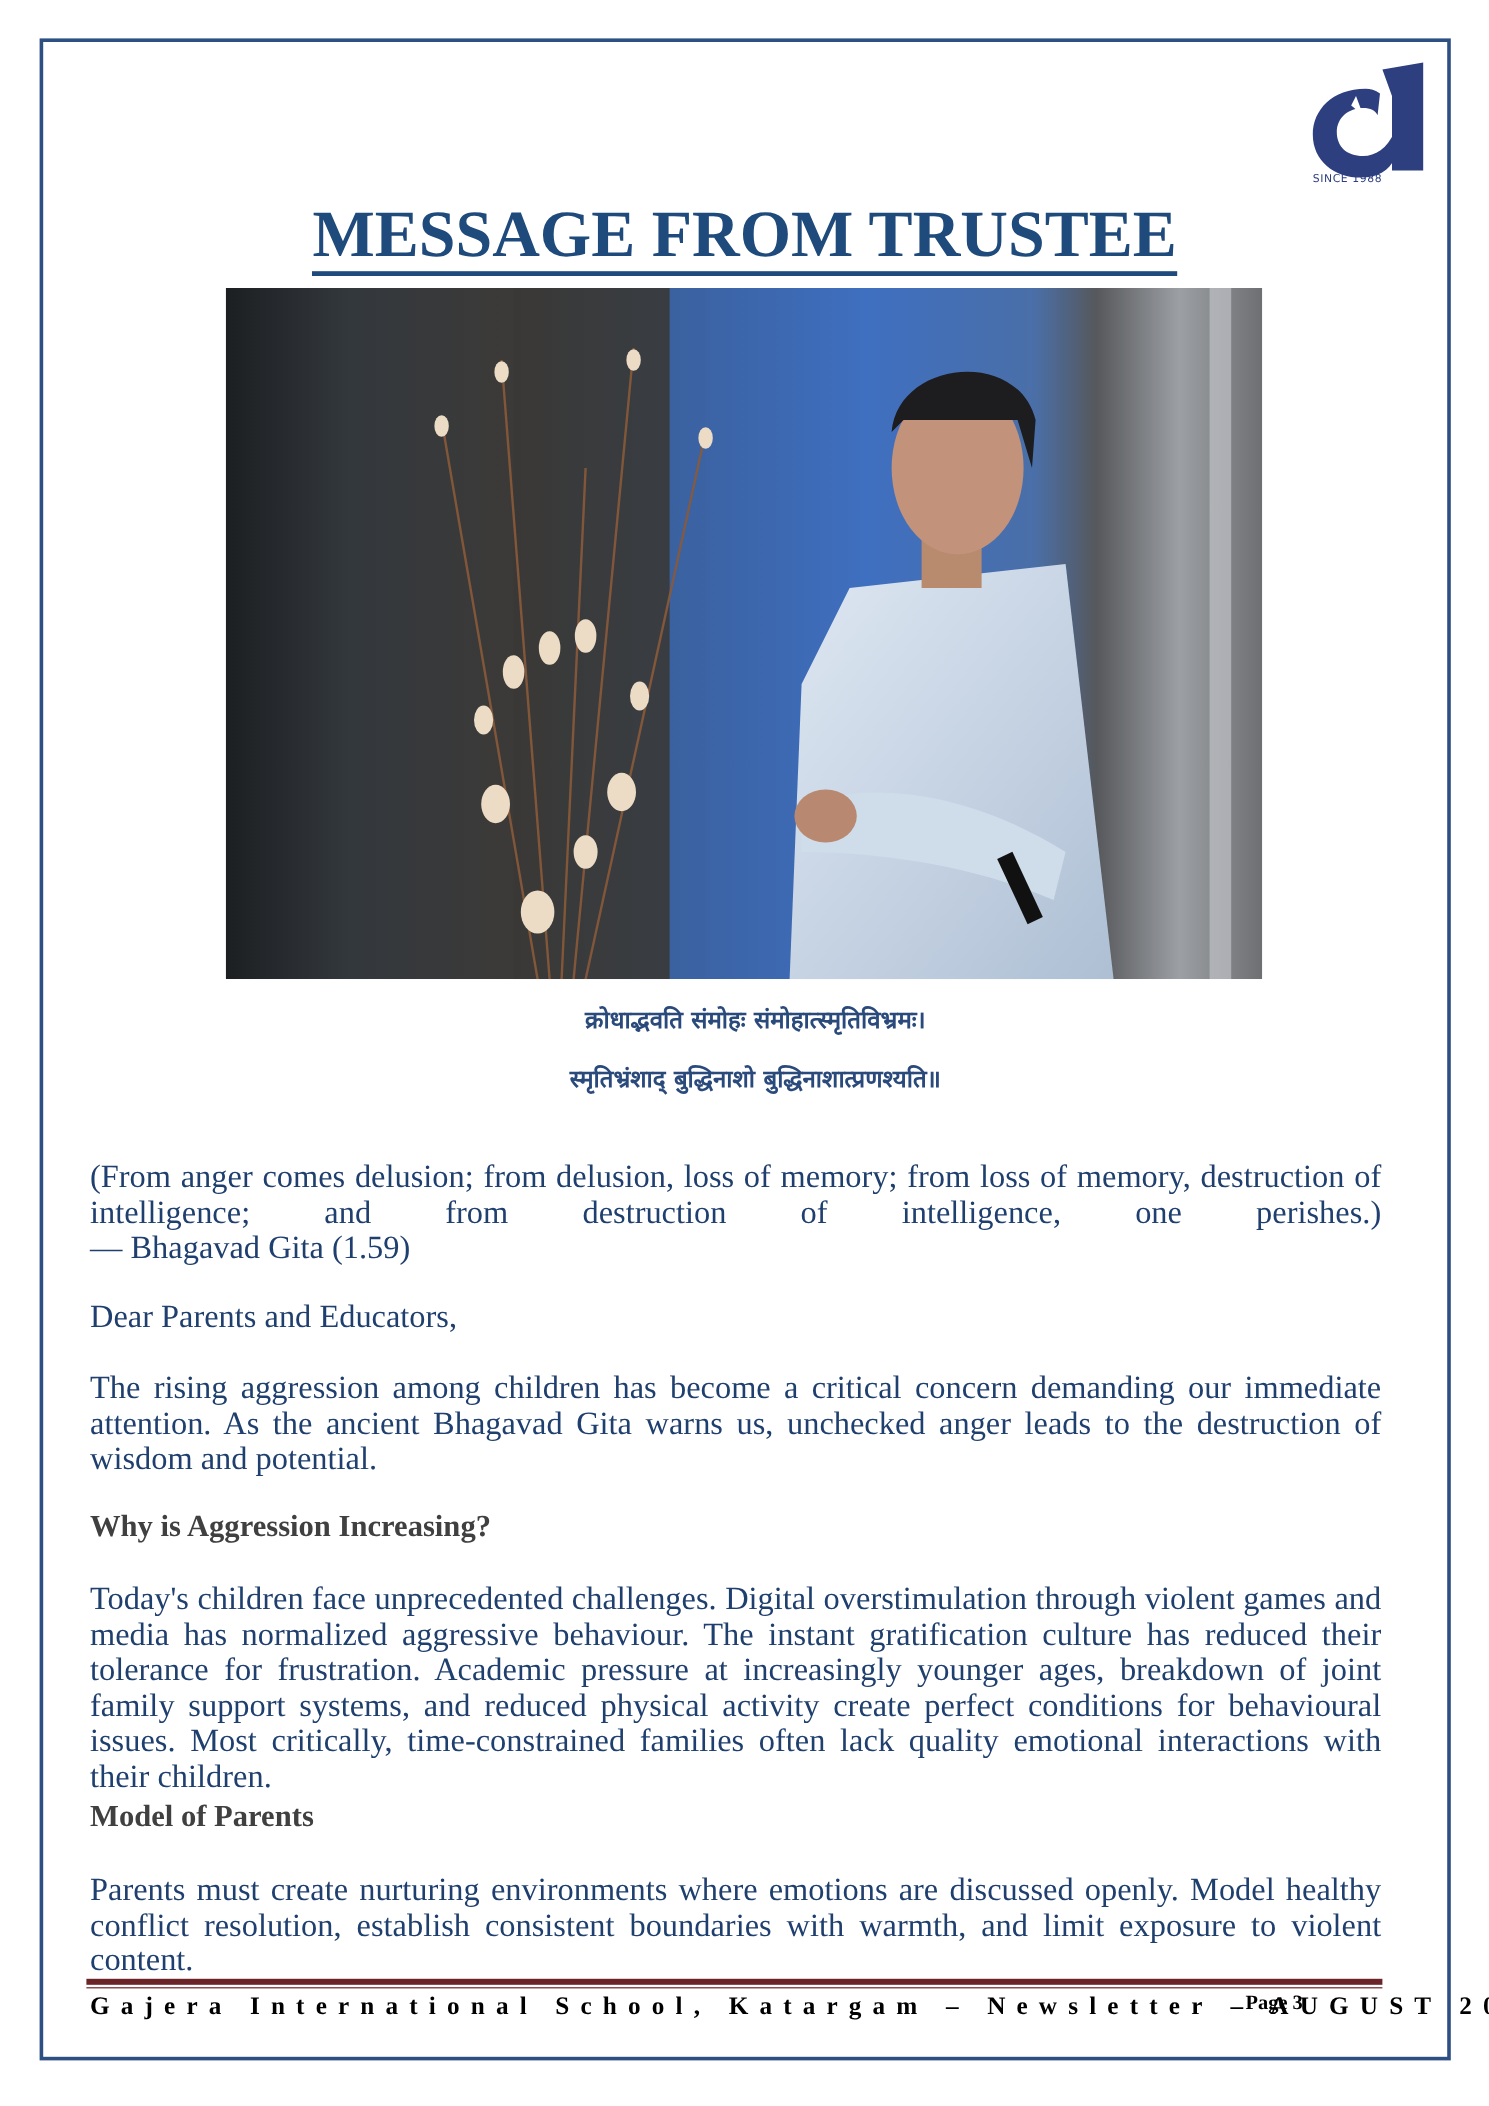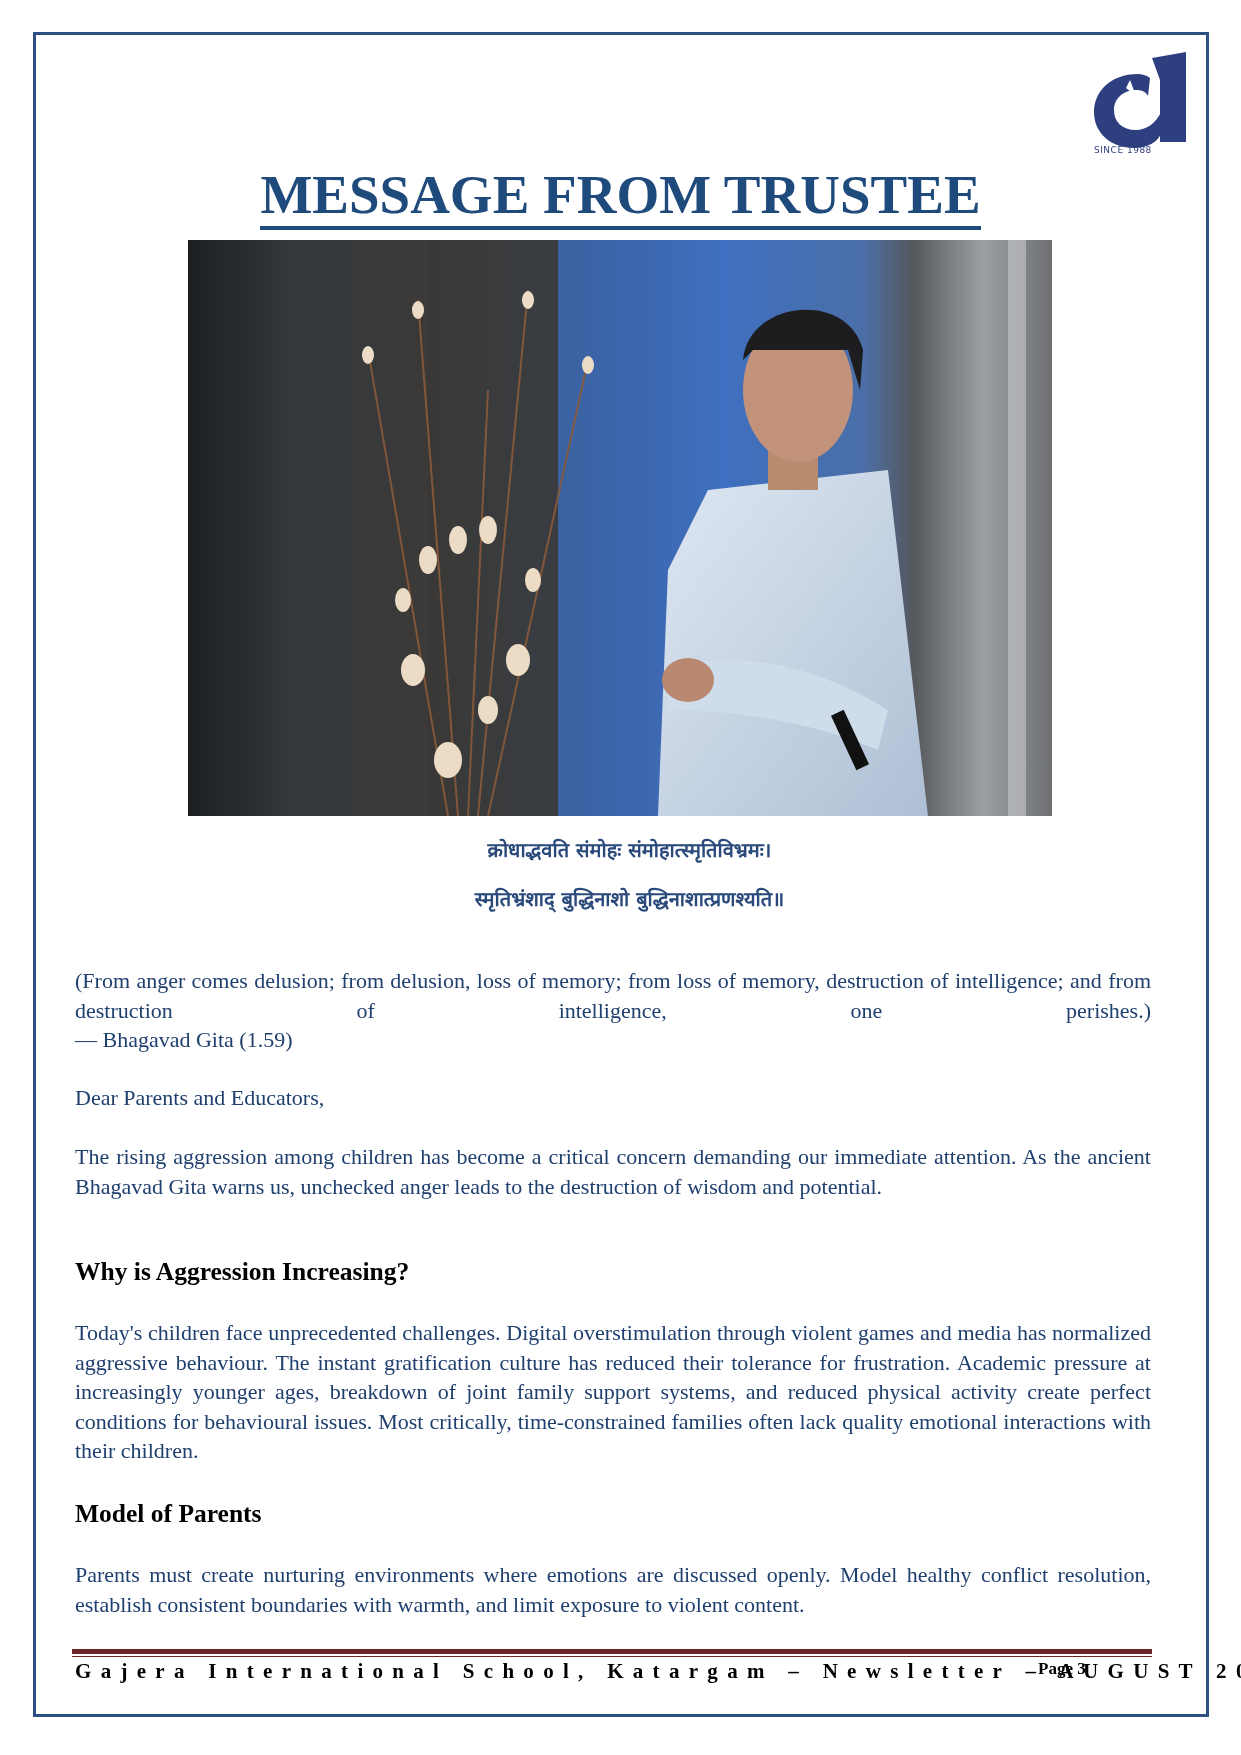--- a/index.html
+++ b/index.html
@@ -19,26 +19,26 @@
       color: #1f4a7c; letter-spacing: 0px; line-height: 1; margin-top: 12px;
     }
     .title span { display: inline-block; padding-bottom: 4px; border-bottom: 4px solid #1f4a7c; }
     .photo { position: absolute; left: 188px; top: 240px; width: 864px; height: 576px; overflow: hidden; }
     .shloka {
       position: absolute; left: 18px; right: 0; text-align: center;
       font-family: "DejaVu Sans", sans-serif; font-weight: bold; font-size: 20px; color: #2b4a7c;
     }
     .body-text {
       position: absolute; left: 75px; width: 1076px;
-      font-family: "Liberation Serif", serif; font-size: 22px; line-height: 29.5px;
+      font-family: "Liberation Serif", serif; font-size: 27px; line-height: 29.5px;
       color: #1f3f6e; text-align: justify;
     }
     .heading {
       position: absolute; left: 75px; font-family: "Liberation Serif", serif; font-weight: bold;
-      font-size: 25.5px; color: #000000;
+      font-size: 25.5px; color: #404040;
     }
     .footer-rule-thick { position: absolute; left: 72px; top: 1649px; width: 1080px; height: 5px; background: #6b2427; }
     .footer-rule-thin { position: absolute; left: 72px; top: 1656px; width: 1080px; height: 1px; background: #6b2427; }
     .footer-text {
       position: absolute; left: 75px; top: 1659px; font-family: "Liberation Serif", serif;
       font-weight: bold; font-size: 21px; color: #000000; letter-spacing: 9.3px; white-space: nowrap;
     }
     .page-num {
       position: absolute; left: 1038px; top: 1659px; font-family: Liberation Serif, serif;
       font-weight: bold; font-size: 17px; color: #000000;

